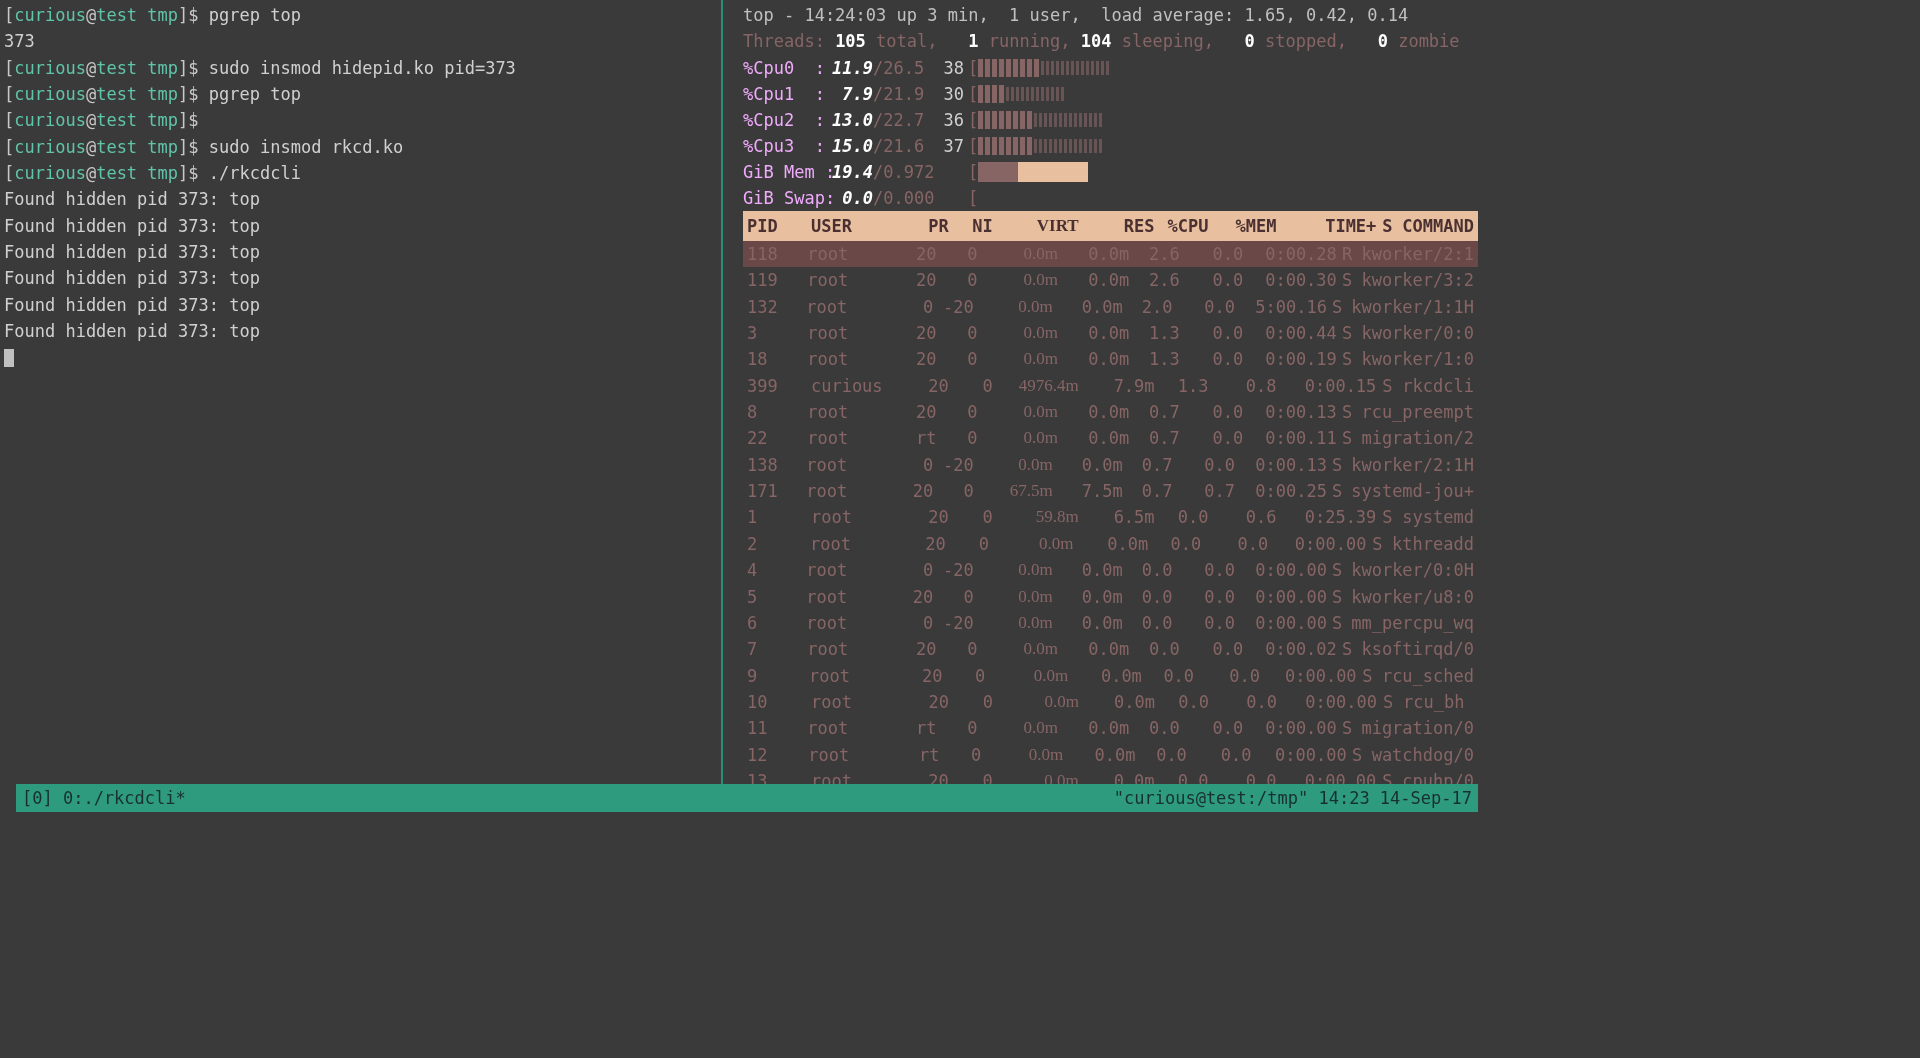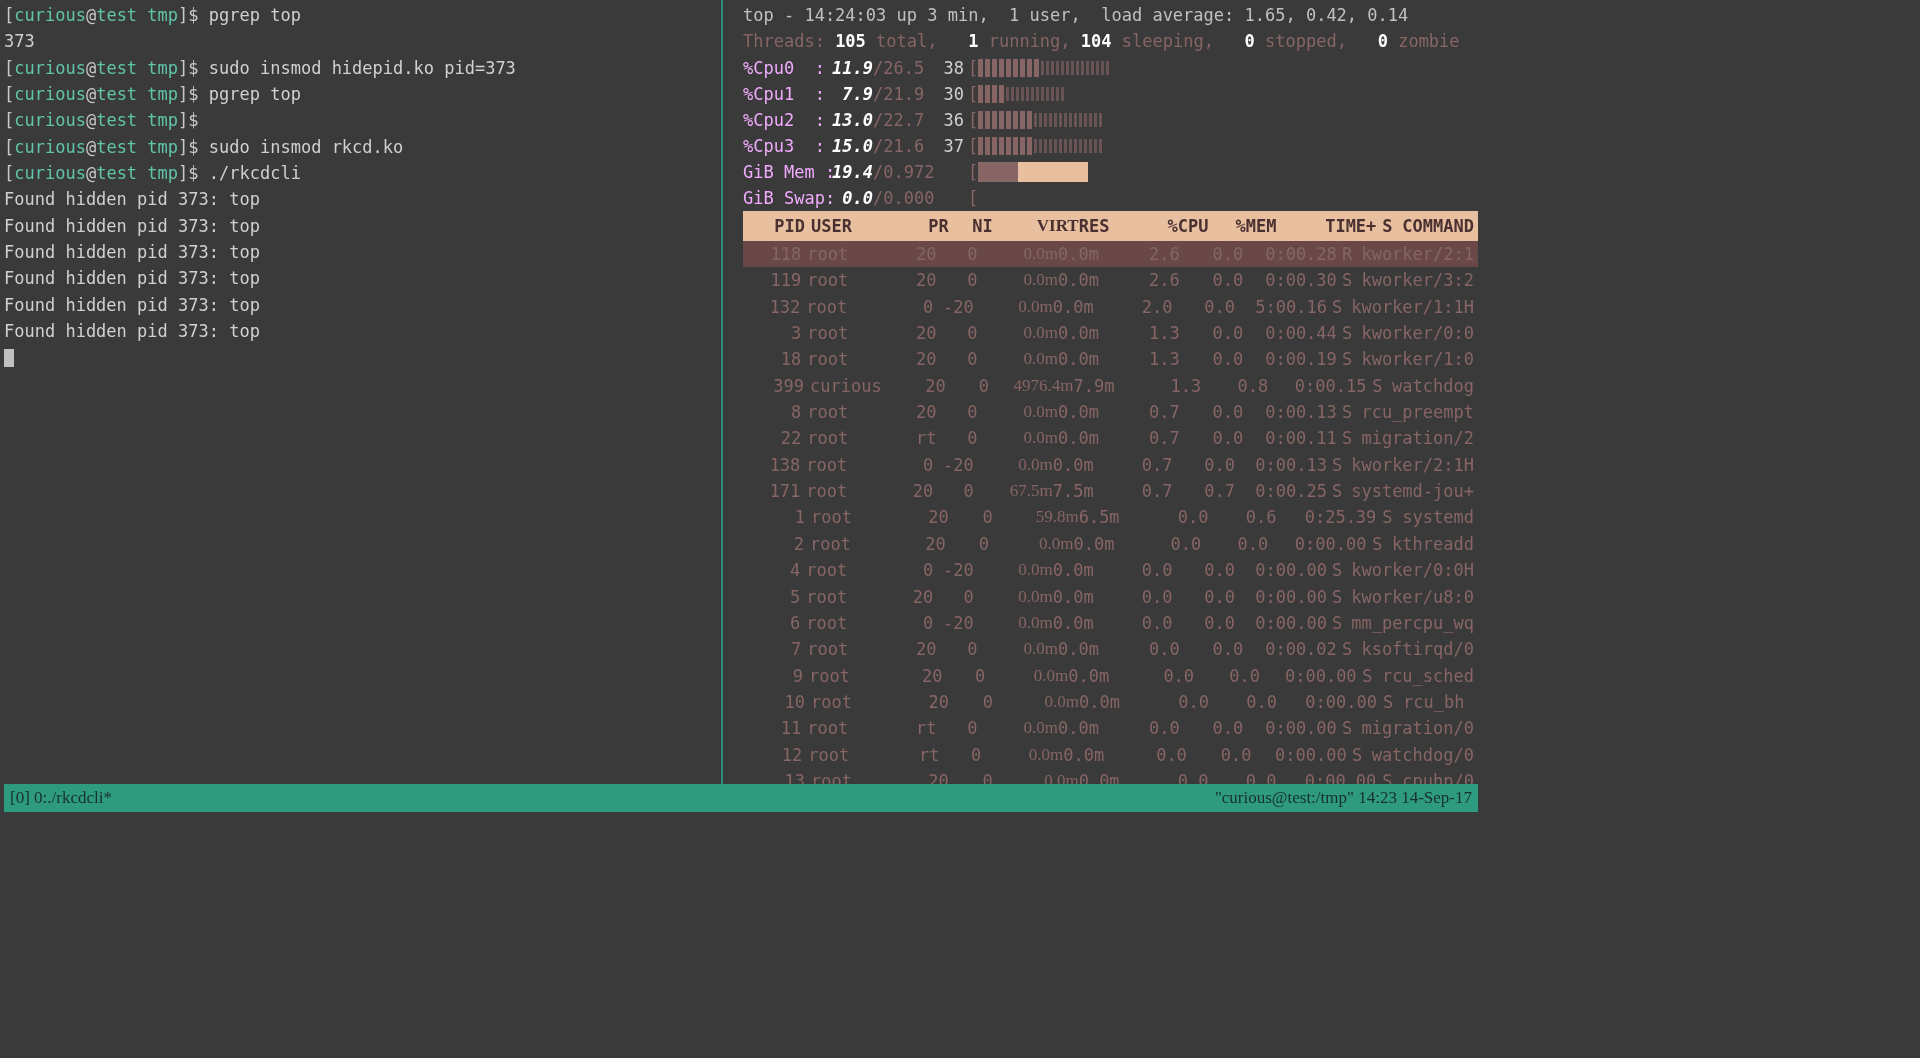--- a/index.html
+++ b/index.html
@@ -107,46 +107,45 @@
 }
 .proc-row {
   display: flex;
   color: #876565;
   padding: 0 4px;
   white-space: pre;
 }
 .proc-row.selected {
   background: #6a4848;
 }
-.col-pid { width: 58px; text-align: right; }
+.col-pid { width: 58px; }
 .col-user { width: 90px; padding-left: 6px; }
 .col-pr { width: 54px; text-align: right; }
 .col-ni { width: 44px; text-align: right; }
 .col-virt { width: 86px; text-align: right; font-family: Liberation Serif, serif; }
-.col-res { width: 76px; }
+.col-res { width: 76px; text-align: right; }
 .col-cpu { width: 54px; text-align: right; }
 .col-mem { width: 68px; text-align: right; }
 .col-time { width: 100px; text-align: right; }
 .col-s { width: 22px; text-align: center; }
 .col-cmd { flex: 1; padding-left: 4px; }
 
 .status-bar {
   position: absolute;
   bottom: 0;
-  left: 4px;
+  left: 16px;
   right: 0;
   height: 28px;
   background: #2e9b7f;
   color: #183030;
   display: flex;
   justify-content: space-between;
   align-items: center;
   padding: 0 6px;
   font-weight: 500;
-  font-family: Liberation Serif, serif;
 }
 .status-left { display: flex; align-items: center; gap: 8px; }
 .status-tab { color: #183030; }
 </style>
 </head>
 <body>
 
 <div class="container">
   <div class="left-pane" id="left-pane">
       <div class="prompt-line"><span class="bracket">[</span><span class="user">curious</span><span class="at">@</span><span class="host">test</span> <span class="dir">tmp</span><span class="bracket">]$</span> <span class="cmd">pgrep top</span></div>
@@ -308,21 +307,21 @@
           <span class="bar-bracket">[</span>
         </div>
       </div>
     <div class="proc-header" id="proc-header"><span class="col-pid">PID</span><span class="col-user">USER</span><span class="col-pr">PR</span><span class="col-ni">NI</span><span class="col-virt">VIRT</span><span class="col-res">RES</span><span class="col-cpu">%CPU</span><span class="col-mem">%MEM</span><span class="col-time">TIME+</span><span class="col-s">S</span><span class="col-cmd">COMMAND</span></div>
     <div id="proc-body">
         <div class="proc-row selected"><span class="col-pid">118</span><span class="col-user">root</span><span class="col-pr">20</span><span class="col-ni">0</span><span class="col-virt">0.0m</span><span class="col-res">0.0m</span><span class="col-cpu">2.6</span><span class="col-mem">0.0</span><span class="col-time">0:00.28</span><span class="col-s">R</span><span class="col-cmd">kworker/2:1</span></div>
         <div class="proc-row"><span class="col-pid">119</span><span class="col-user">root</span><span class="col-pr">20</span><span class="col-ni">0</span><span class="col-virt">0.0m</span><span class="col-res">0.0m</span><span class="col-cpu">2.6</span><span class="col-mem">0.0</span><span class="col-time">0:00.30</span><span class="col-s">S</span><span class="col-cmd">kworker/3:2</span></div>
         <div class="proc-row"><span class="col-pid">132</span><span class="col-user">root</span><span class="col-pr">0</span><span class="col-ni">-20</span><span class="col-virt">0.0m</span><span class="col-res">0.0m</span><span class="col-cpu">2.0</span><span class="col-mem">0.0</span><span class="col-time">5:00.16</span><span class="col-s">S</span><span class="col-cmd">kworker/1:1H</span></div>
         <div class="proc-row"><span class="col-pid">3</span><span class="col-user">root</span><span class="col-pr">20</span><span class="col-ni">0</span><span class="col-virt">0.0m</span><span class="col-res">0.0m</span><span class="col-cpu">1.3</span><span class="col-mem">0.0</span><span class="col-time">0:00.44</span><span class="col-s">S</span><span class="col-cmd">kworker/0:0</span></div>
         <div class="proc-row"><span class="col-pid">18</span><span class="col-user">root</span><span class="col-pr">20</span><span class="col-ni">0</span><span class="col-virt">0.0m</span><span class="col-res">0.0m</span><span class="col-cpu">1.3</span><span class="col-mem">0.0</span><span class="col-time">0:00.19</span><span class="col-s">S</span><span class="col-cmd">kworker/1:0</span></div>
-        <div class="proc-row"><span class="col-pid">399</span><span class="col-user">curious</span><span class="col-pr">20</span><span class="col-ni">0</span><span class="col-virt">4976.4m</span><span class="col-res">7.9m</span><span class="col-cpu">1.3</span><span class="col-mem">0.8</span><span class="col-time">0:00.15</span><span class="col-s">S</span><span class="col-cmd">watchdog</span></div>
+        <div class="proc-row"><span class="col-pid">399</span><span class="col-user">curious</span><span class="col-pr">20</span><span class="col-ni">0</span><span class="col-virt">4976.4m</span><span class="col-res">7.9m</span><span class="col-cpu">1.3</span><span class="col-mem">0.8</span><span class="col-time">0:00.15</span><span class="col-s">S</span><span class="col-cmd">rkcdcli</span></div>
         <div class="proc-row"><span class="col-pid">8</span><span class="col-user">root</span><span class="col-pr">20</span><span class="col-ni">0</span><span class="col-virt">0.0m</span><span class="col-res">0.0m</span><span class="col-cpu">0.7</span><span class="col-mem">0.0</span><span class="col-time">0:00.13</span><span class="col-s">S</span><span class="col-cmd">rcu_preempt</span></div>
         <div class="proc-row"><span class="col-pid">22</span><span class="col-user">root</span><span class="col-pr">rt</span><span class="col-ni">0</span><span class="col-virt">0.0m</span><span class="col-res">0.0m</span><span class="col-cpu">0.7</span><span class="col-mem">0.0</span><span class="col-time">0:00.11</span><span class="col-s">S</span><span class="col-cmd">migration/2</span></div>
         <div class="proc-row"><span class="col-pid">138</span><span class="col-user">root</span><span class="col-pr">0</span><span class="col-ni">-20</span><span class="col-virt">0.0m</span><span class="col-res">0.0m</span><span class="col-cpu">0.7</span><span class="col-mem">0.0</span><span class="col-time">0:00.13</span><span class="col-s">S</span><span class="col-cmd">kworker/2:1H</span></div>
         <div class="proc-row"><span class="col-pid">171</span><span class="col-user">root</span><span class="col-pr">20</span><span class="col-ni">0</span><span class="col-virt">67.5m</span><span class="col-res">7.5m</span><span class="col-cpu">0.7</span><span class="col-mem">0.7</span><span class="col-time">0:00.25</span><span class="col-s">S</span><span class="col-cmd">systemd-jou+</span></div>
         <div class="proc-row"><span class="col-pid">1</span><span class="col-user">root</span><span class="col-pr">20</span><span class="col-ni">0</span><span class="col-virt">59.8m</span><span class="col-res">6.5m</span><span class="col-cpu">0.0</span><span class="col-mem">0.6</span><span class="col-time">0:25.39</span><span class="col-s">S</span><span class="col-cmd">systemd</span></div>
         <div class="proc-row"><span class="col-pid">2</span><span class="col-user">root</span><span class="col-pr">20</span><span class="col-ni">0</span><span class="col-virt">0.0m</span><span class="col-res">0.0m</span><span class="col-cpu">0.0</span><span class="col-mem">0.0</span><span class="col-time">0:00.00</span><span class="col-s">S</span><span class="col-cmd">kthreadd</span></div>
         <div class="proc-row"><span class="col-pid">4</span><span class="col-user">root</span><span class="col-pr">0</span><span class="col-ni">-20</span><span class="col-virt">0.0m</span><span class="col-res">0.0m</span><span class="col-cpu">0.0</span><span class="col-mem">0.0</span><span class="col-time">0:00.00</span><span class="col-s">S</span><span class="col-cmd">kworker/0:0H</span></div>
         <div class="proc-row"><span class="col-pid">5</span><span class="col-user">root</span><span class="col-pr">20</span><span class="col-ni">0</span><span class="col-virt">0.0m</span><span class="col-res">0.0m</span><span class="col-cpu">0.0</span><span class="col-mem">0.0</span><span class="col-time">0:00.00</span><span class="col-s">S</span><span class="col-cmd">kworker/u8:0</span></div>
         <div class="proc-row"><span class="col-pid">6</span><span class="col-user">root</span><span class="col-pr">0</span><span class="col-ni">-20</span><span class="col-virt">0.0m</span><span class="col-res">0.0m</span><span class="col-cpu">0.0</span><span class="col-mem">0.0</span><span class="col-time">0:00.00</span><span class="col-s">S</span><span class="col-cmd">mm_percpu_wq</span></div>
         <div class="proc-row"><span class="col-pid">7</span><span class="col-user">root</span><span class="col-pr">20</span><span class="col-ni">0</span><span class="col-virt">0.0m</span><span class="col-res">0.0m</span><span class="col-cpu">0.0</span><span class="col-mem">0.0</span><span class="col-time">0:00.02</span><span class="col-s">S</span><span class="col-cmd">ksoftirqd/0</span></div>

